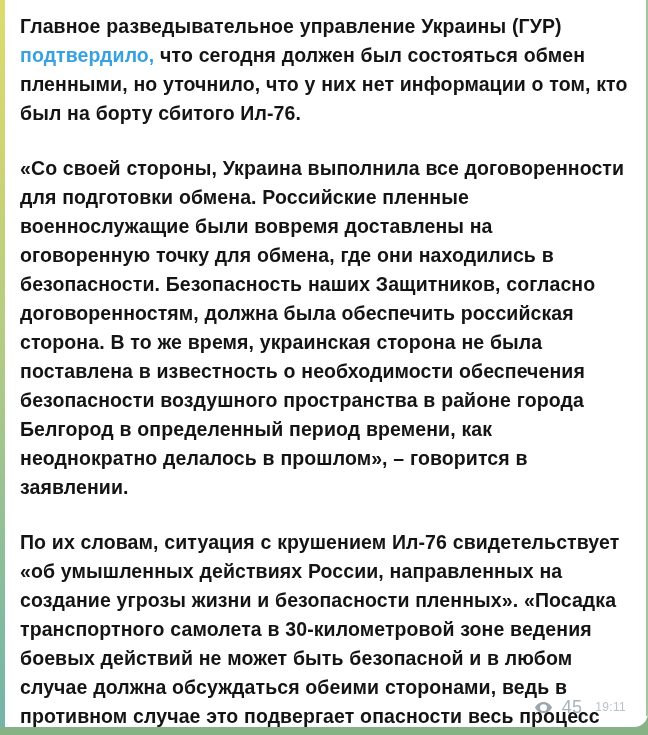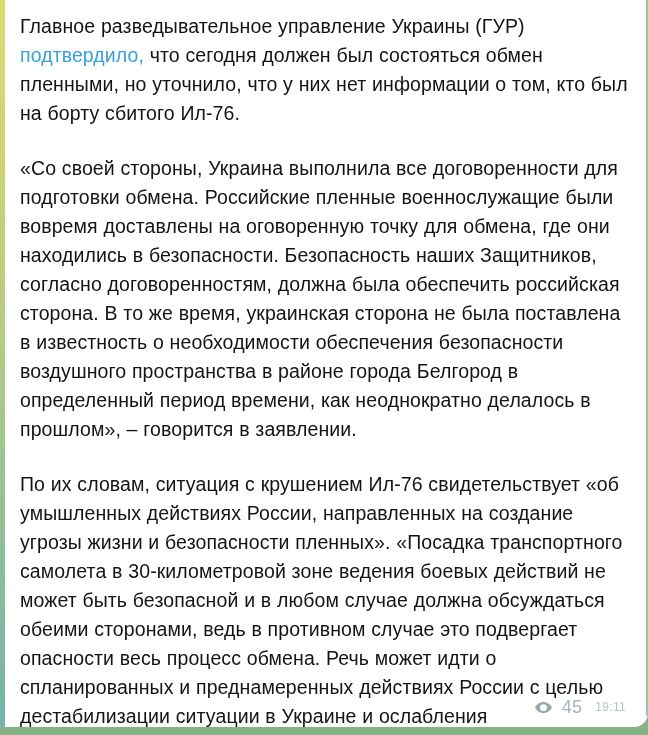--- a/index.html
+++ b/index.html
@@ -66,20 +66,21 @@
     width: 608px;
   }
 
   p.para {
     margin: 0 0 26px 0;
     font-size: 19.5px;
     line-height: 29px;
     color: #141414;
     letter-spacing: 0.1px;
     word-spacing: 0.2px;
+    font-weight: bold;
   }
   p.para:last-of-type { margin-bottom: 0; }
 
   a.inline-link {
     color: #38a1e0;
     text-decoration: none;
     cursor: pointer;
   }
 
   

